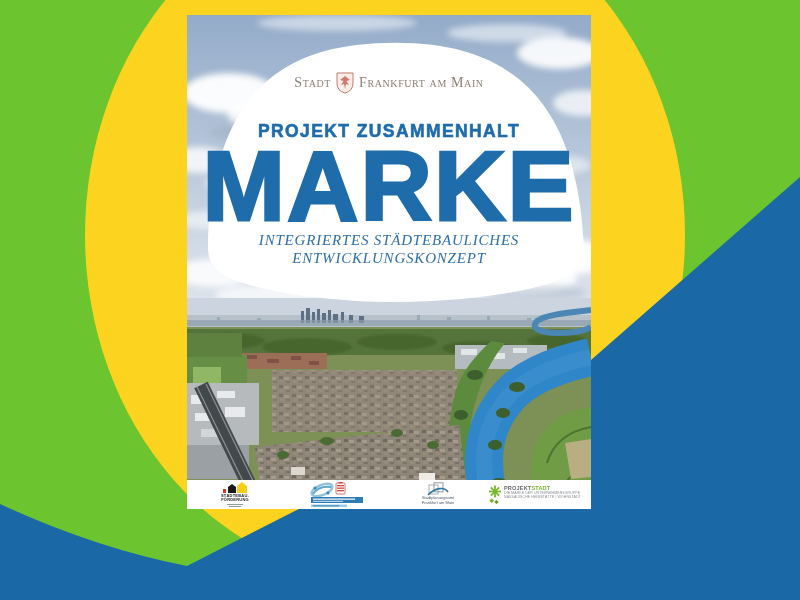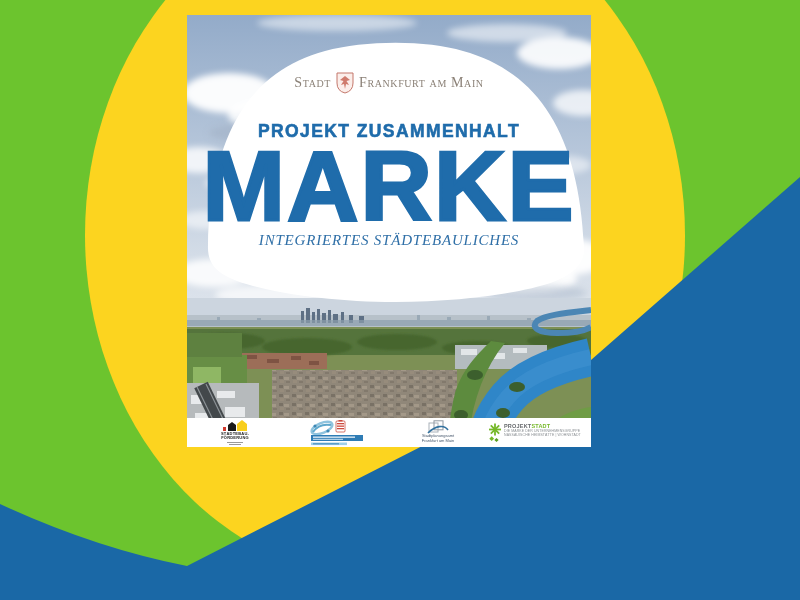--- a/index.html
+++ b/index.html
@@ -1,21 +1,21 @@
 <!DOCTYPE html>
 <html><head>
 <meta charset="utf-8">
 <style>
   html,body{margin:0;padding:0;background:#1a68a6;}
   *{box-sizing:border-box;}
   .stage{position:relative;width:800px;height:600px;overflow:hidden;
          font-family:"Liberation Sans",sans-serif;}
   .bg-svg{position:absolute;left:0;top:0;}
   
-  .cover{position:absolute;left:187px;top:15px;width:404px;height:432px;
+  .cover{position:absolute;left:187px;top:15px;width:404px;height:494px;
          background:#fff;overflow:hidden;}
   .photo-svg{position:absolute;left:0;top:0;}
   
   .brand{position:absolute;top:57px;left:0;width:100%;display:flex;
          justify-content:center;align-items:center;gap:5px;z-index:5;}
   .brand-word{font-family:"Liberation Serif",serif;font-variant:small-caps;
               font-size:14px;letter-spacing:.6px;color:#8b8177;}
   .kicker{position:absolute;top:106px;left:0;width:100%;text-align:center;z-index:5;
           font-size:17.5px;font-weight:bold;letter-spacing:1.4px;color:#1f6cab;
           -webkit-text-stroke:.6px #1f6cab;}
@@ -215,20 +215,21 @@
         <path d="M1,1 H17 V11 Q17,19 9,21 Q1,19 1,11 Z" fill="#fbeeea" stroke="#c4776b" stroke-width="1"></path>
         <path d="M9,4 L4,8 L7.5,9 L5,13 L8,12 L9,17 L10,12 L13,13 L10.5,9 L14,8 Z" fill="#cf7b6d"></path>
       </svg>
       <span class="brand-word">Frankfurt am Main</span>
     </div>
 
     <div class="kicker">PROJEKT ZUSAMMENHALT</div>
     <div class="title">MARKE</div>
     <div class="subtitle">
       <div>INTEGRIERTES STÄDTEBAULICHES</div>
+      <div>ENTWICKLUNGSKONZEPT</div>
     </div>
 
     <div class="footer">
 
       <div class="logo logo1">
         <svg width="26" height="12" viewBox="0 0 26 12">
           <rect x="1" y="7" width="3" height="4" fill="#d23b2f"></rect>
           <polygon points="6,11 6,5 10,2 14,5 14,11" fill="#1a1a1a"></polygon>
           <polygon points="15,11 15,4 20,0 25,4 25,11" fill="#f8ce1c"></polygon>
         </svg>

